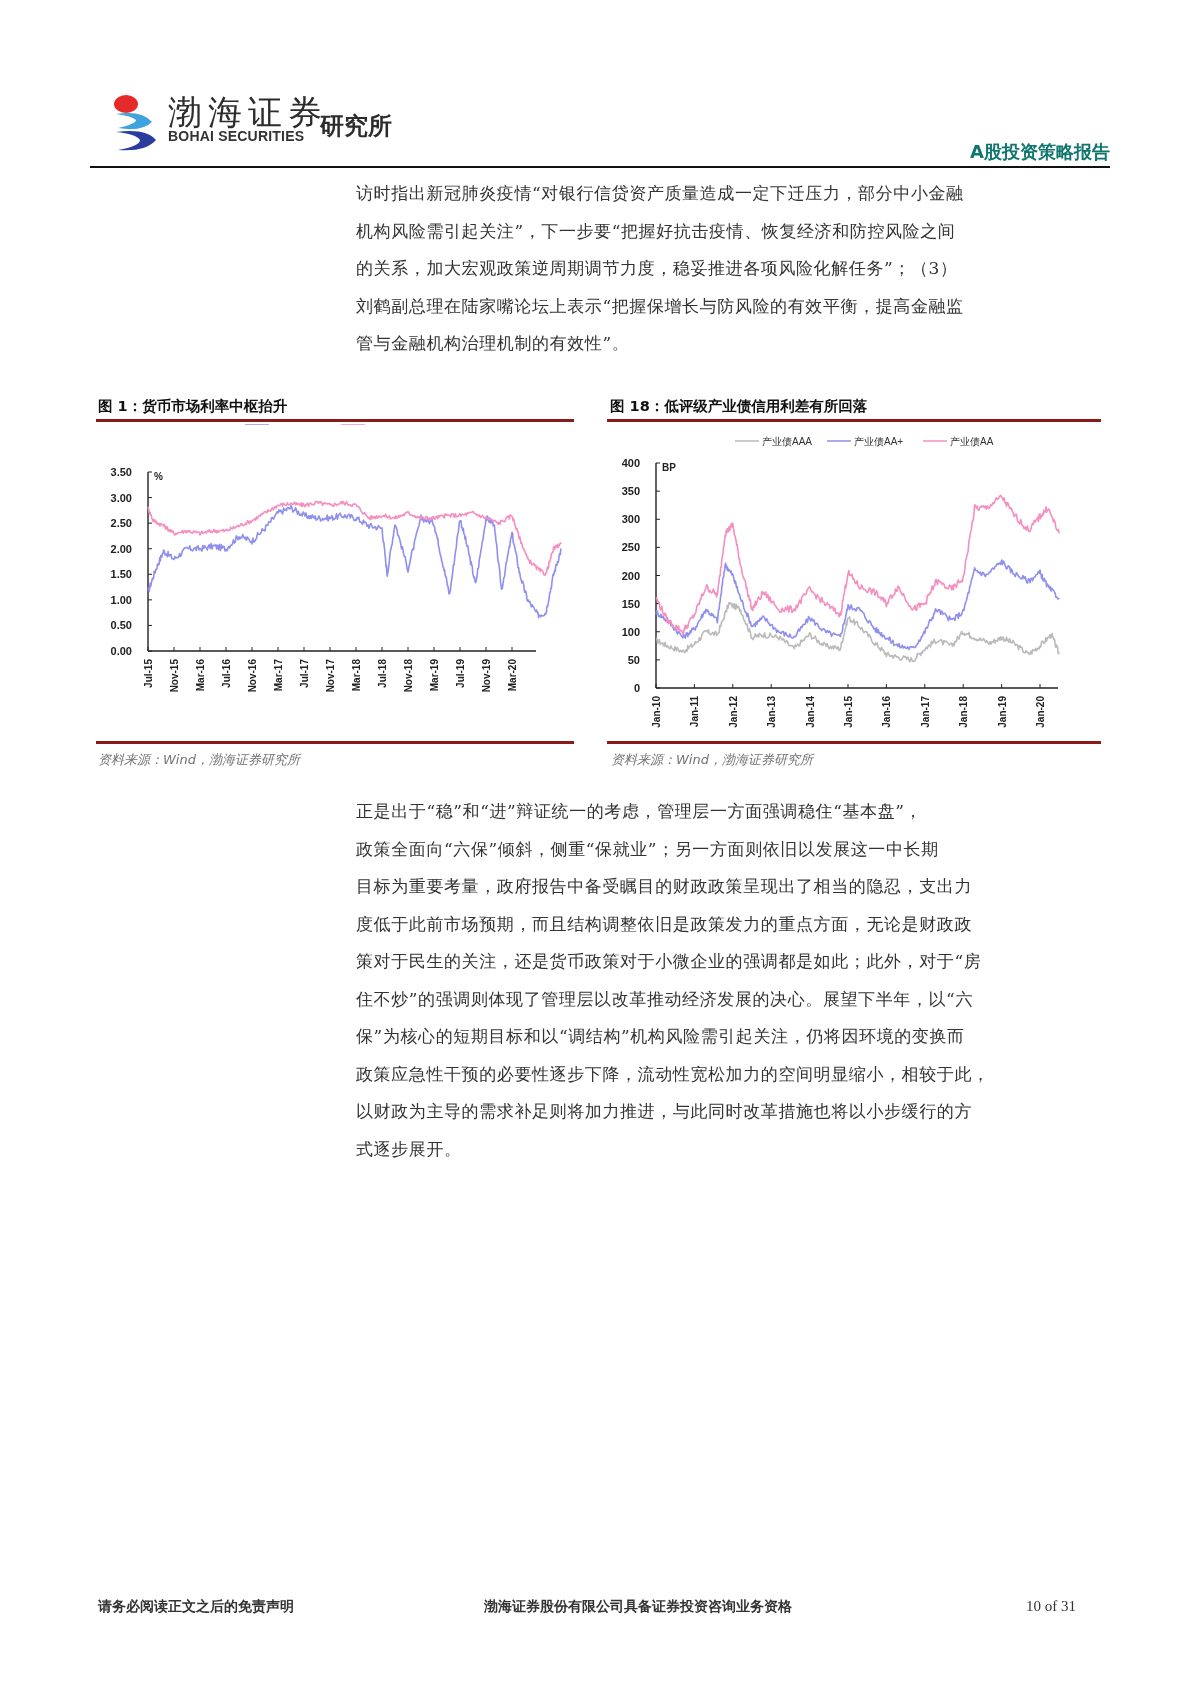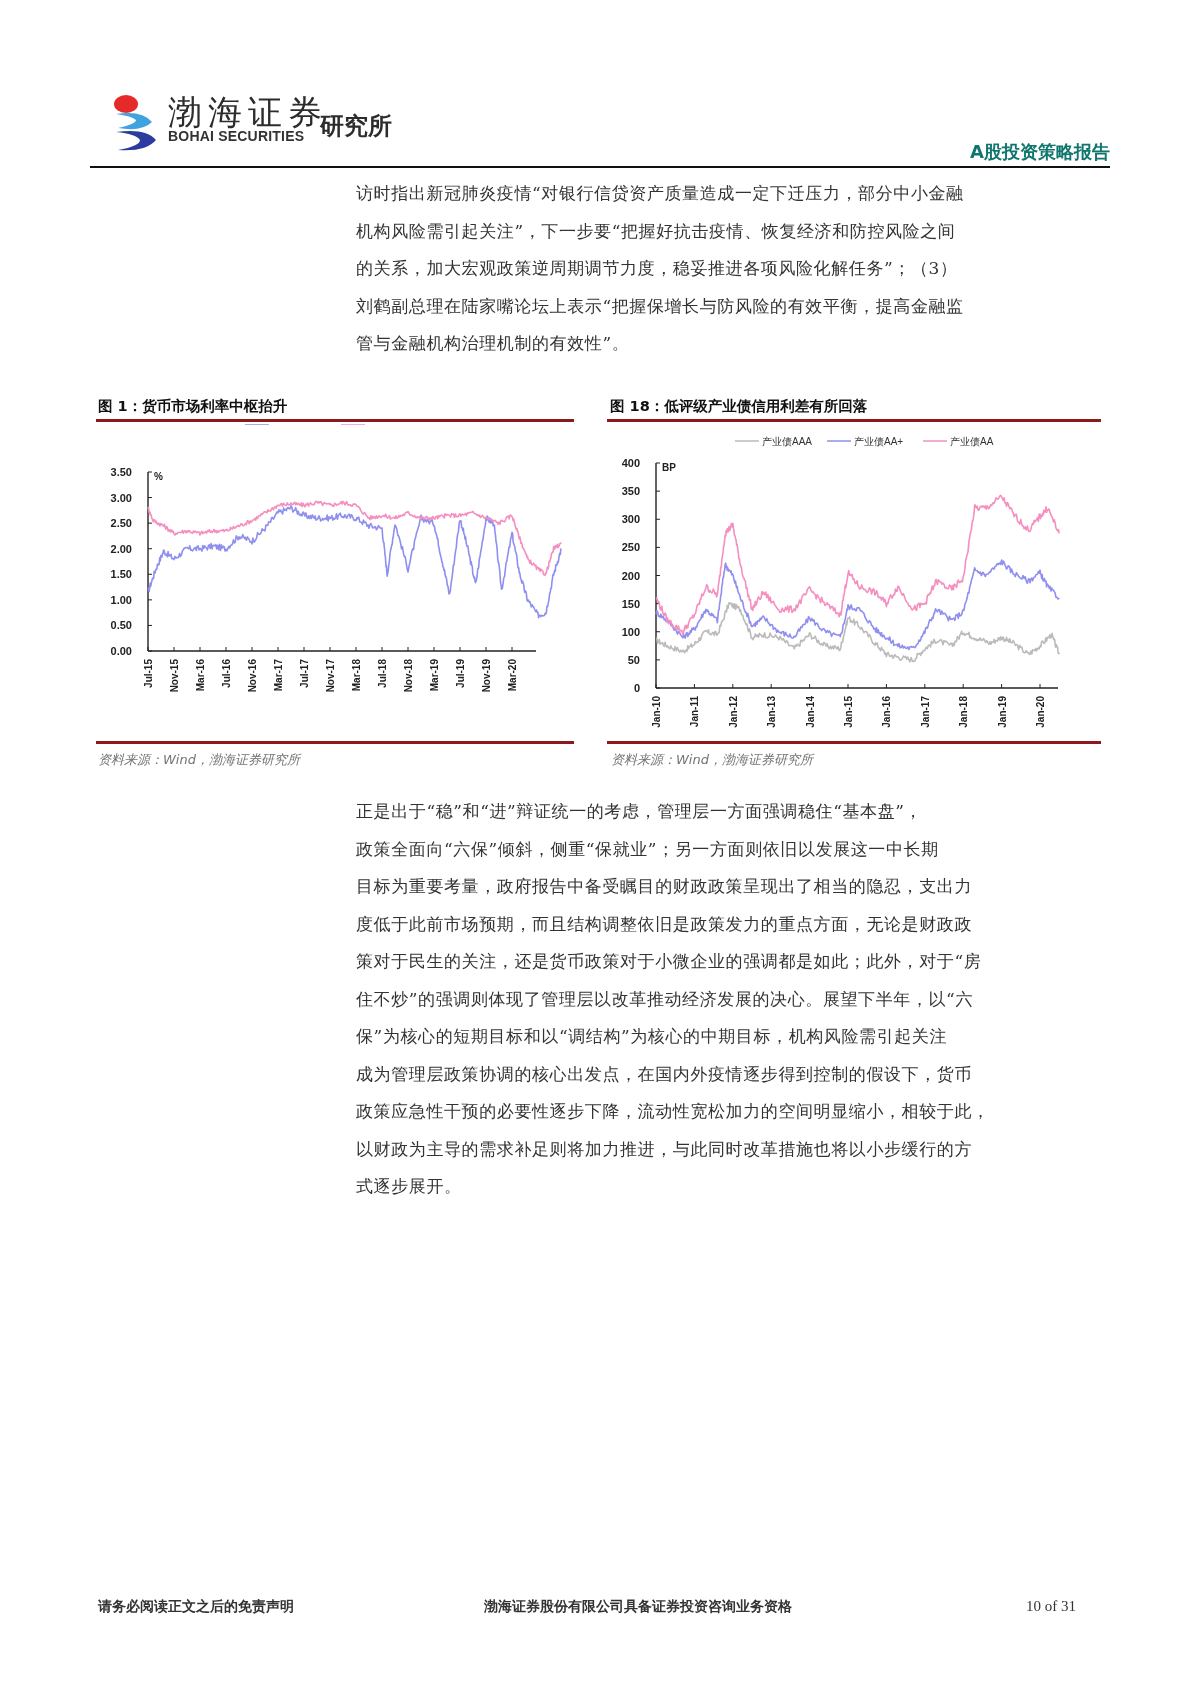--- a/index.html
+++ b/index.html
@@ -163,22 +163,21 @@
 <div class="abs fig-rule" style="left:607px;top:741px;width:494px;"></div>
 <div class="abs src" style="left:611px;top:751px;">资料来源：Wind，渤海证券研究所</div>
 
 <div class="abs para" style="top:793px;">
   <p>正是出于“稳”和“进”辩证统一的考虑，管理层一方面强调稳住“基本盘”，</p>
   <p>政策全面向“六保”倾斜，侧重“保就业”；另一方面则依旧以发展这一中长期</p>
   <p>目标为重要考量，政府报告中备受瞩目的财政政策呈现出了相当的隐忍，支出力</p>
   <p>度低于此前市场预期，而且结构调整依旧是政策发力的重点方面，无论是财政政</p>
   <p>策对于民生的关注，还是货币政策对于小微企业的强调都是如此；此外，对于“房</p>
   <p>住不炒”的强调则体现了管理层以改革推动经济发展的决心。展望下半年，以“六</p>
-  <p>保”为核心的短期目标和以“调结构”为核心的中期目标，机构风险需引起关注</p>
-  <p>成为管理层政策协调的核心出发点，在国内外疫情逐步得到控制的假设下，货币</p>
+  <p>保”为核心的短期目标和以“调结构”机构风险需引起关注，仍将因环境的变换而</p>
   <p>政策应急性干预的必要性逐步下降，流动性宽松加力的空间明显缩小，相较于此，</p>
   <p>以财政为主导的需求补足则将加力推进，与此同时改革措施也将以小步缓行的方</p>
   <p>式逐步展开。</p>
 </div>
 
 <div class="abs footer" style="left:98px;">请务必阅读正文之后的免责声明</div>
 <div class="abs footer" style="left:484px;">渤海证券股份有限公司具备证券投资咨询业务资格</div>
 <div class="abs footer footer-page" style="left:1026px;">10 of 31</div>
 
 </body></html>

